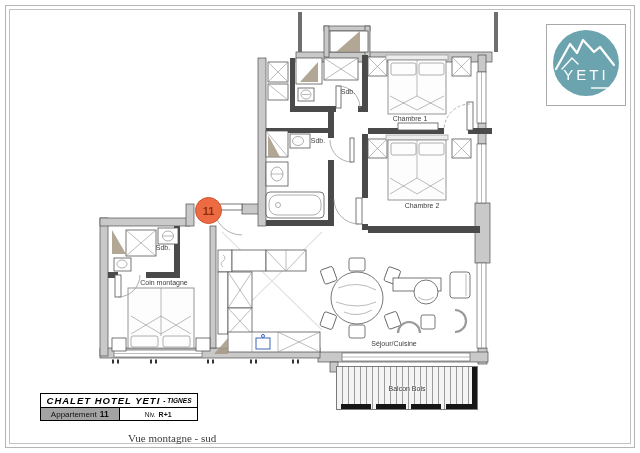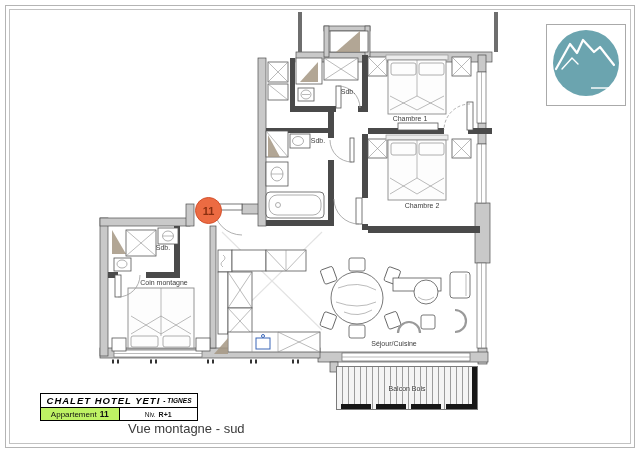--- a/index.html
+++ b/index.html
@@ -53,27 +53,27 @@
                 background:rgba(255,255,255,.7);}
 
   
   .tblock{position:absolute;left:40px;top:393px;width:158px;border:1.6px solid #000;
           background:#fff;box-sizing:border-box;}
   .trow1{height:13px;border-bottom:1.4px solid #000;display:flex;align-items:center;
          justify-content:center;gap:3px;font-style:italic;}
   .t-name{font-weight:bold;font-size:9.5px;letter-spacing:1px;color:#000;}
   .t-suffix{font-weight:bold;font-size:6.5px;color:#000;}
   .trow2{height:12px;display:flex;}
-  .tcell-apt{width:50%;background:#bef264;border-right:1.4px solid #000;display:flex;
+  .tcell-apt{width:50%;background:#a3a3a3;border-right:1.4px solid #000;display:flex;
              align-items:center;justify-content:center;gap:3px;font-size:8px;color:#111;}
   .tcell-apt b{font-size:8.5px;}
   .tcell-niv{width:50%;display:flex;align-items:center;justify-content:center;gap:3px;
              font-size:6.5px;color:#111;}
   .tcell-niv b{font-size:7px;}
-  .caption{position:absolute;left:128px;top:421px;font-size:13px;color:#3a3a3a;}
+  .caption{position:absolute;left:128px;top:432px;font-size:11px;color:#3a3a3a;font-family:Liberation Serif, serif;}
 </style>
 </head>
 <body>
 
 <div class="page">
   <div class="frame-outer"></div>
   <div class="frame-inner"></div>
 
   <svg class="plan-svg" width="640" height="453" viewBox="0 0 640 453">
 
@@ -323,20 +323,21 @@
   <div class="marker">
     <span>11</span>
   </div>
 
   <div class="logo">
     <svg width="78" height="80" viewBox="0 0 78 80">
       <circle cx="39" cy="38" r="33" fill="#6BA4AF"></circle>
       <path d="M9,44 L23,19 L30,28 L36,15 L47,27 L53,22 L67,40" fill="none" stroke="#fff" stroke-width="2.2" stroke-linejoin="round" stroke-linecap="round"></path>
       <path d="M15,44 L25,33 L31,39" fill="none" stroke="#fff" stroke-width="1.4" stroke-linecap="round"></path>
     </svg>
+    <span class="logo-text">YETI</span>
     <span class="logo-tagline"></span>
   </div>
 
   <div class="tblock">
     <div class="trow1">
       <span class="t-name">CHALET HOTEL YETI</span>
       <span class="t-suffix">- TIGNES</span>
     </div>
     <div class="trow2">
       <div class="tcell-apt">

